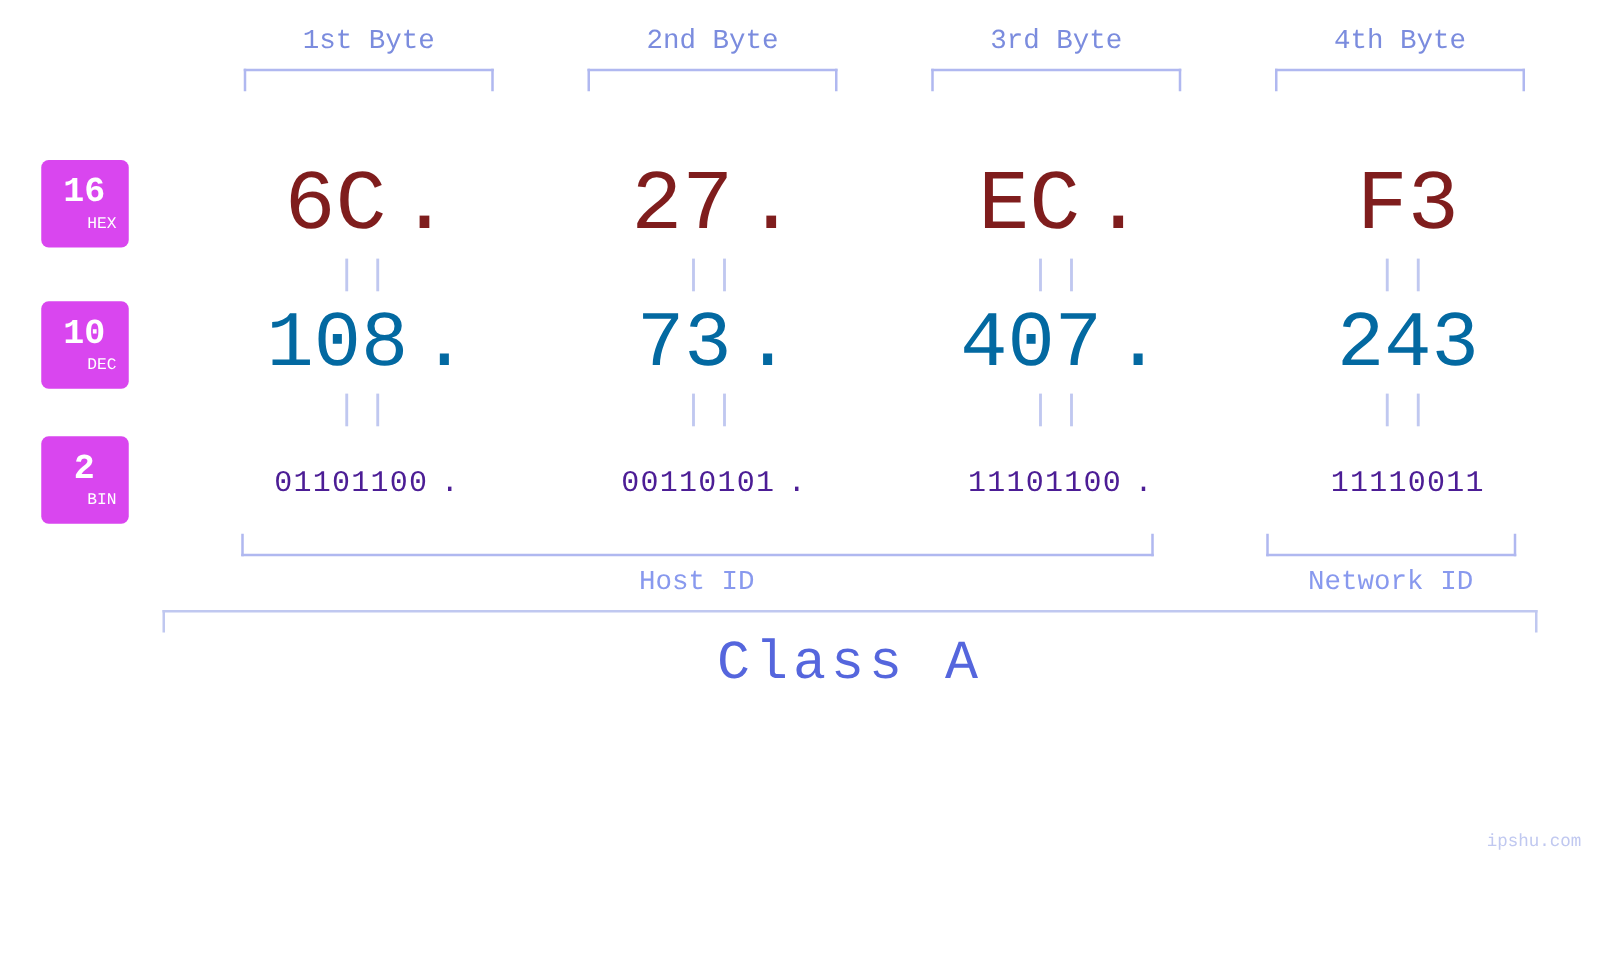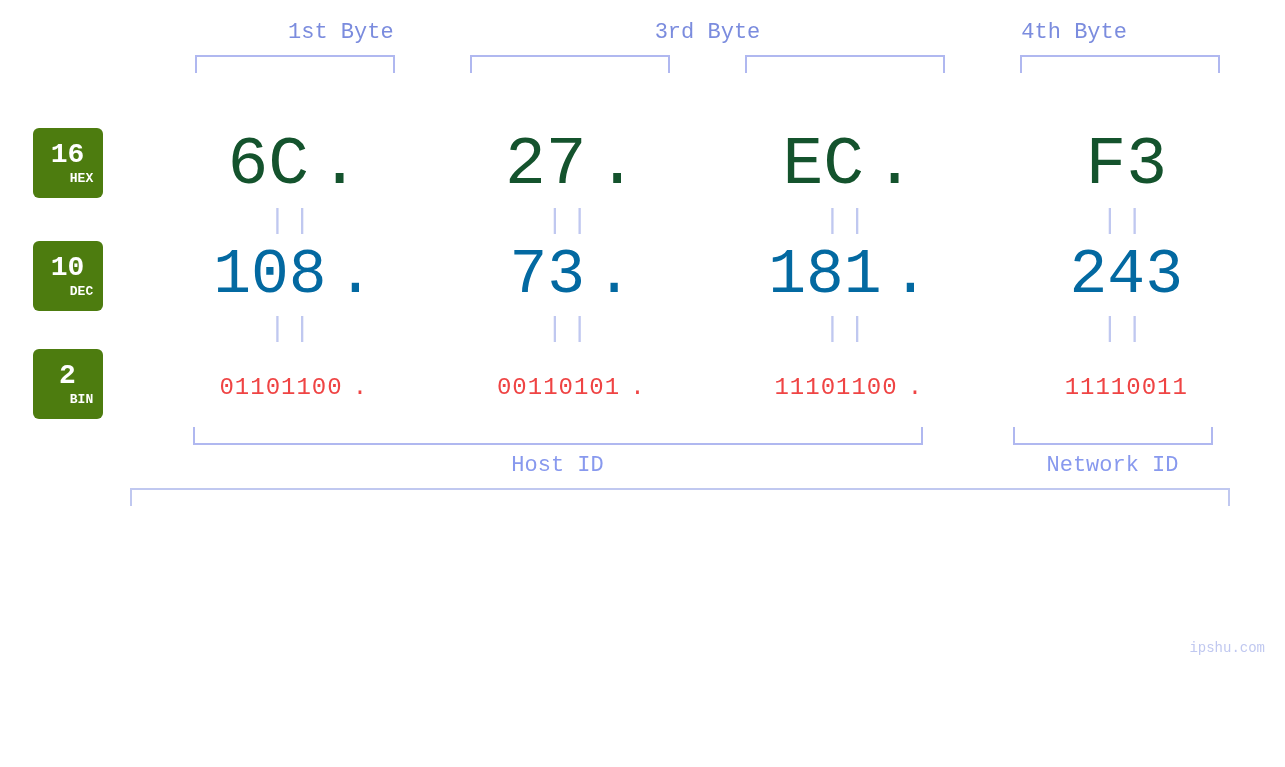--- a/index.html
+++ b/index.html
@@ -50,46 +50,46 @@
     }
 
     .bracket-line {
       width: 200px;
       height: 18px;
       border: 2px solid #b0b8f0;
       border-bottom: none;
     }
 
     .badge {
-      background: #4d7c0f;
+      background: #d946ef;
       color: white;
       border-radius: 6px;
       width: 70px;
       height: 70px;
       display: flex;
       flex-direction: column;
       align-items: center;
       justify-content: center;
     }
 
     .badge-number {
       font-size: 28px;
       font-weight: bold;
       line-height: 1.1;
     }
 
     .badge-label {
       font-size: 13px;
-      font-weight: bold;
+      font-weight: normal;
       padding-left: 28px;
     }
 
     
     .hex-value {
-      color: #14532d;
+      color: #7f1d1d;
       font-size: 68px;
       line-height: 1.1;
       margin-top: 5px;
       text-align: center;
     }
 
     
     .equals-sign {
       color: #c0c8f0;
       font-size: 28px;
@@ -101,31 +101,31 @@
     .dec-value {
       color: #0369a1;
       font-size: 63px;
       font-weight: normal;
       line-height: 1.0;
       text-align: center;
     }
 
     
     .bin-value {
-      color: #ef4444;
+      color: #4c1d95;
       font-size: 24px;
       margin-top: 8px;
       text-align: center;
       letter-spacing: 1px;
     }
 
     
     .watermark {
       position: absolute;
-      bottom: 26px;
+      bottom: 0;
       right: 20px;
       color: #c0c8f0;
       font-size: 14px;
     }
 
     
     .full-row {
       display: flex;
       align-items: center;
       width: 1285px;
@@ -163,20 +163,21 @@
     .last-value { margin-left: 0; }
 
   </style>
 </head>
 <body>
 
 <div class="main-container">
 
   <div class="byte-headers">
     <div class="byte-header">1st Byte</div>
+    <div class="byte-header">2nd Byte</div>
     <div class="byte-header">3rd Byte</div>
     <div class="byte-header">4th Byte</div>
   </div>
 
   <div class="top-brackets">
     <div class="bracket-line"></div>
     <div class="bracket-line"></div>
     <div class="bracket-line"></div>
     <div class="bracket-line"></div>
   </div>
@@ -227,21 +228,21 @@
     <div class="row-values">
       <div class="value-with-dot">
         <span class="dec-value">108</span>
         <span class="dec-value separator-dot">.</span>
       </div>
       <div class="value-with-dot">
         <span class="dec-value">73</span>
         <span class="dec-value separator-dot">.</span>
       </div>
       <div class="value-with-dot">
-        <span class="dec-value">181</span>
+        <span class="dec-value">407</span>
         <span class="dec-value separator-dot">.</span>
       </div>
       <div class="value-with-dot">
         <span class="dec-value last-value">243</span>
       </div>
     </div>
   </div>
 
   <div class="full-row" style="margin-top:2px;">
     <div class="row-badge-spacer"></div>
@@ -292,17 +293,20 @@
         <div style="width:200px; height:18px; border:2px solid #b0b8f0; border-top:none;"></div>
         <span style="color:#8899ee; font-size:22px; margin-top:8px; font-family:'Courier New',monospace;">Network ID</span>
       </div>
     </div>
   </div>
 
   <div style="width:1285px; display:flex; flex-direction:column; margin-top:10px;">
     <div style="width:1100px; margin-left:130px;">
       <div style="width:100%; height:18px; border:2px solid #c0c8f0; border-bottom:none;"></div>
     </div>
+    <div style="width:1100px; margin-left:130px; text-align:center;">
+      <span style="color:#5566dd; font-size:44px; letter-spacing:4px; font-family:'Courier New',monospace;">Class A</span>
+    </div>
   </div>
 
   <div class="watermark">ipshu.com</div>
 
 </div>
 
 </body></html>

